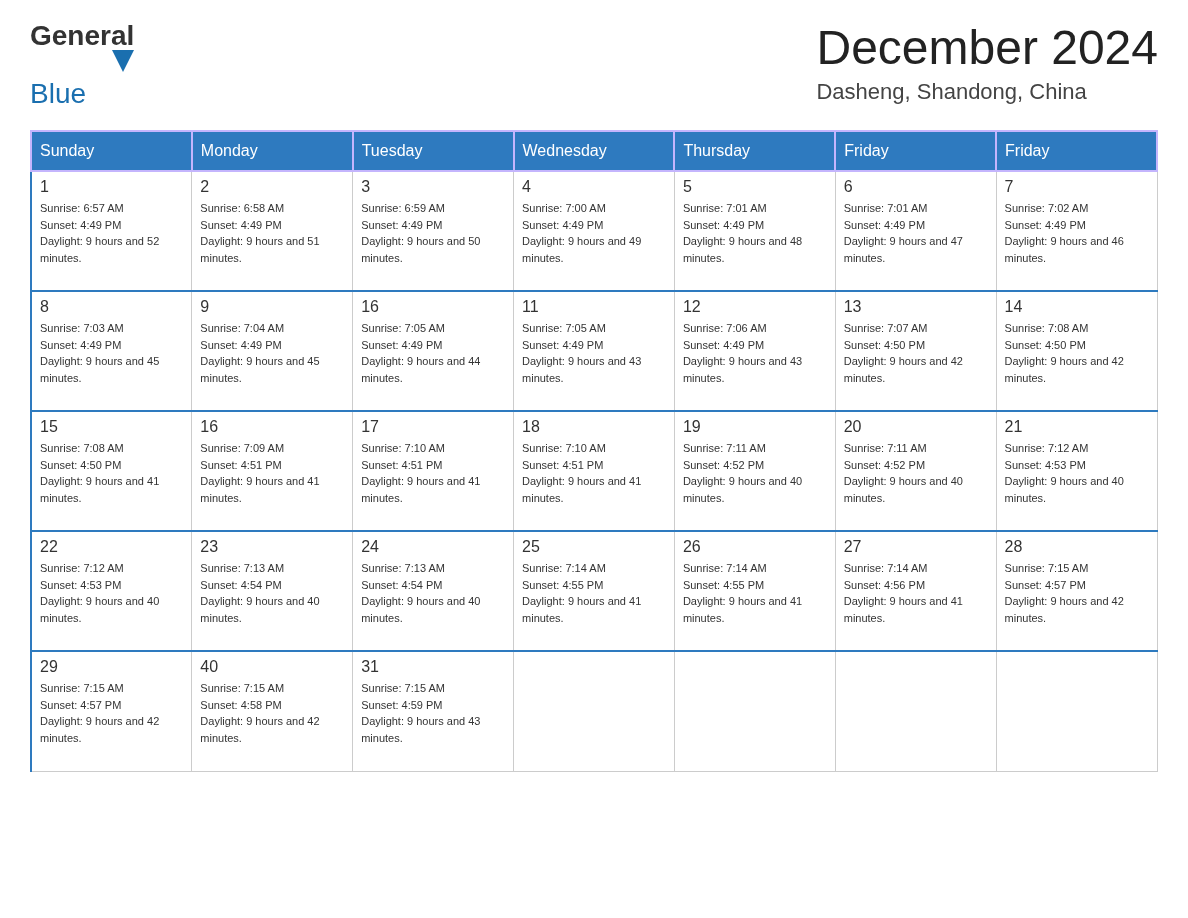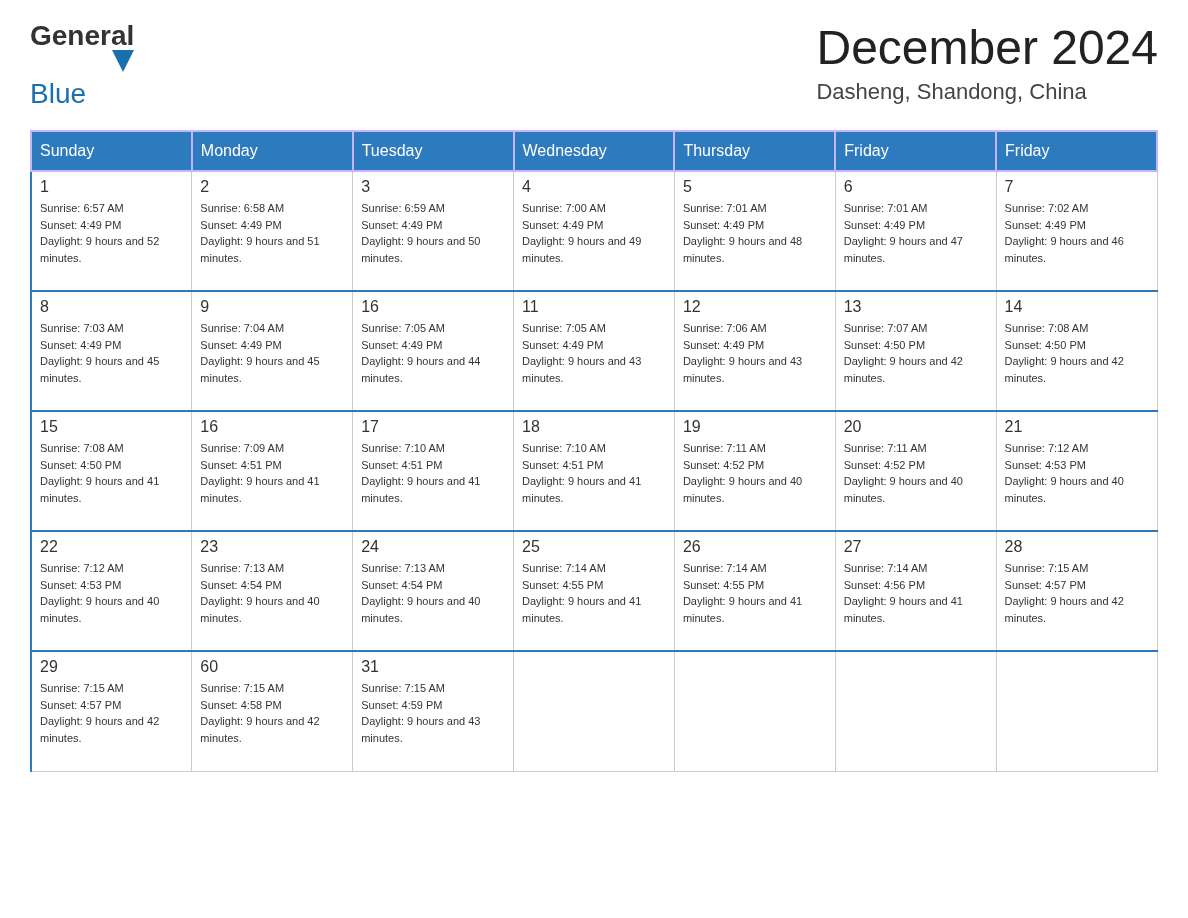--- a/index.html
+++ b/index.html
@@ -182,21 +182,21 @@
         <td><span class="day-num">26</span>
           <span class="day-info">Sunrise: 7:14 AM<br>Sunset: 4:55 PM<br>Daylight: 9 hours and 41 minutes.</span></td>
         <td><span class="day-num">27</span>
           <span class="day-info">Sunrise: 7:14 AM<br>Sunset: 4:56 PM<br>Daylight: 9 hours and 41 minutes.</span></td>
         <td><span class="day-num">28</span>
           <span class="day-info">Sunrise: 7:15 AM<br>Sunset: 4:57 PM<br>Daylight: 9 hours and 42 minutes.</span></td>
       </tr>
       <tr>
         <td><span class="day-num">29</span>
           <span class="day-info">Sunrise: 7:15 AM<br>Sunset: 4:57 PM<br>Daylight: 9 hours and 42 minutes.</span></td>
-        <td><span class="day-num">60</span>
+        <td><span class="day-num">40</span>
           <span class="day-info">Sunrise: 7:15 AM<br>Sunset: 4:58 PM<br>Daylight: 9 hours and 42 minutes.</span></td>
         <td><span class="day-num">31</span>
           <span class="day-info">Sunrise: 7:15 AM<br>Sunset: 4:59 PM<br>Daylight: 9 hours and 43 minutes.</span></td>
         <td class="empty-cell"></td>
         <td class="empty-cell"></td>
         <td class="empty-cell"></td>
         <td class="empty-cell"></td>
       </tr>
     </tbody>
 </table>

